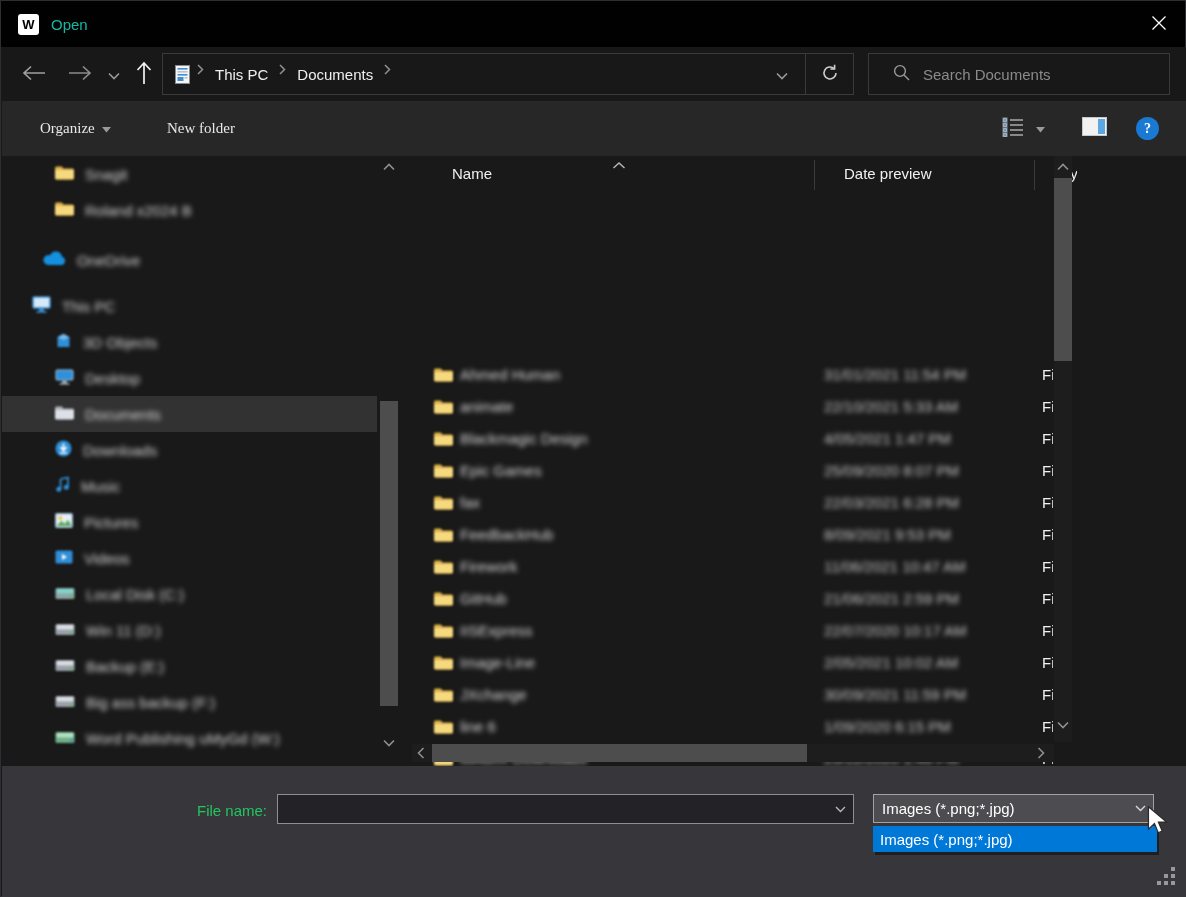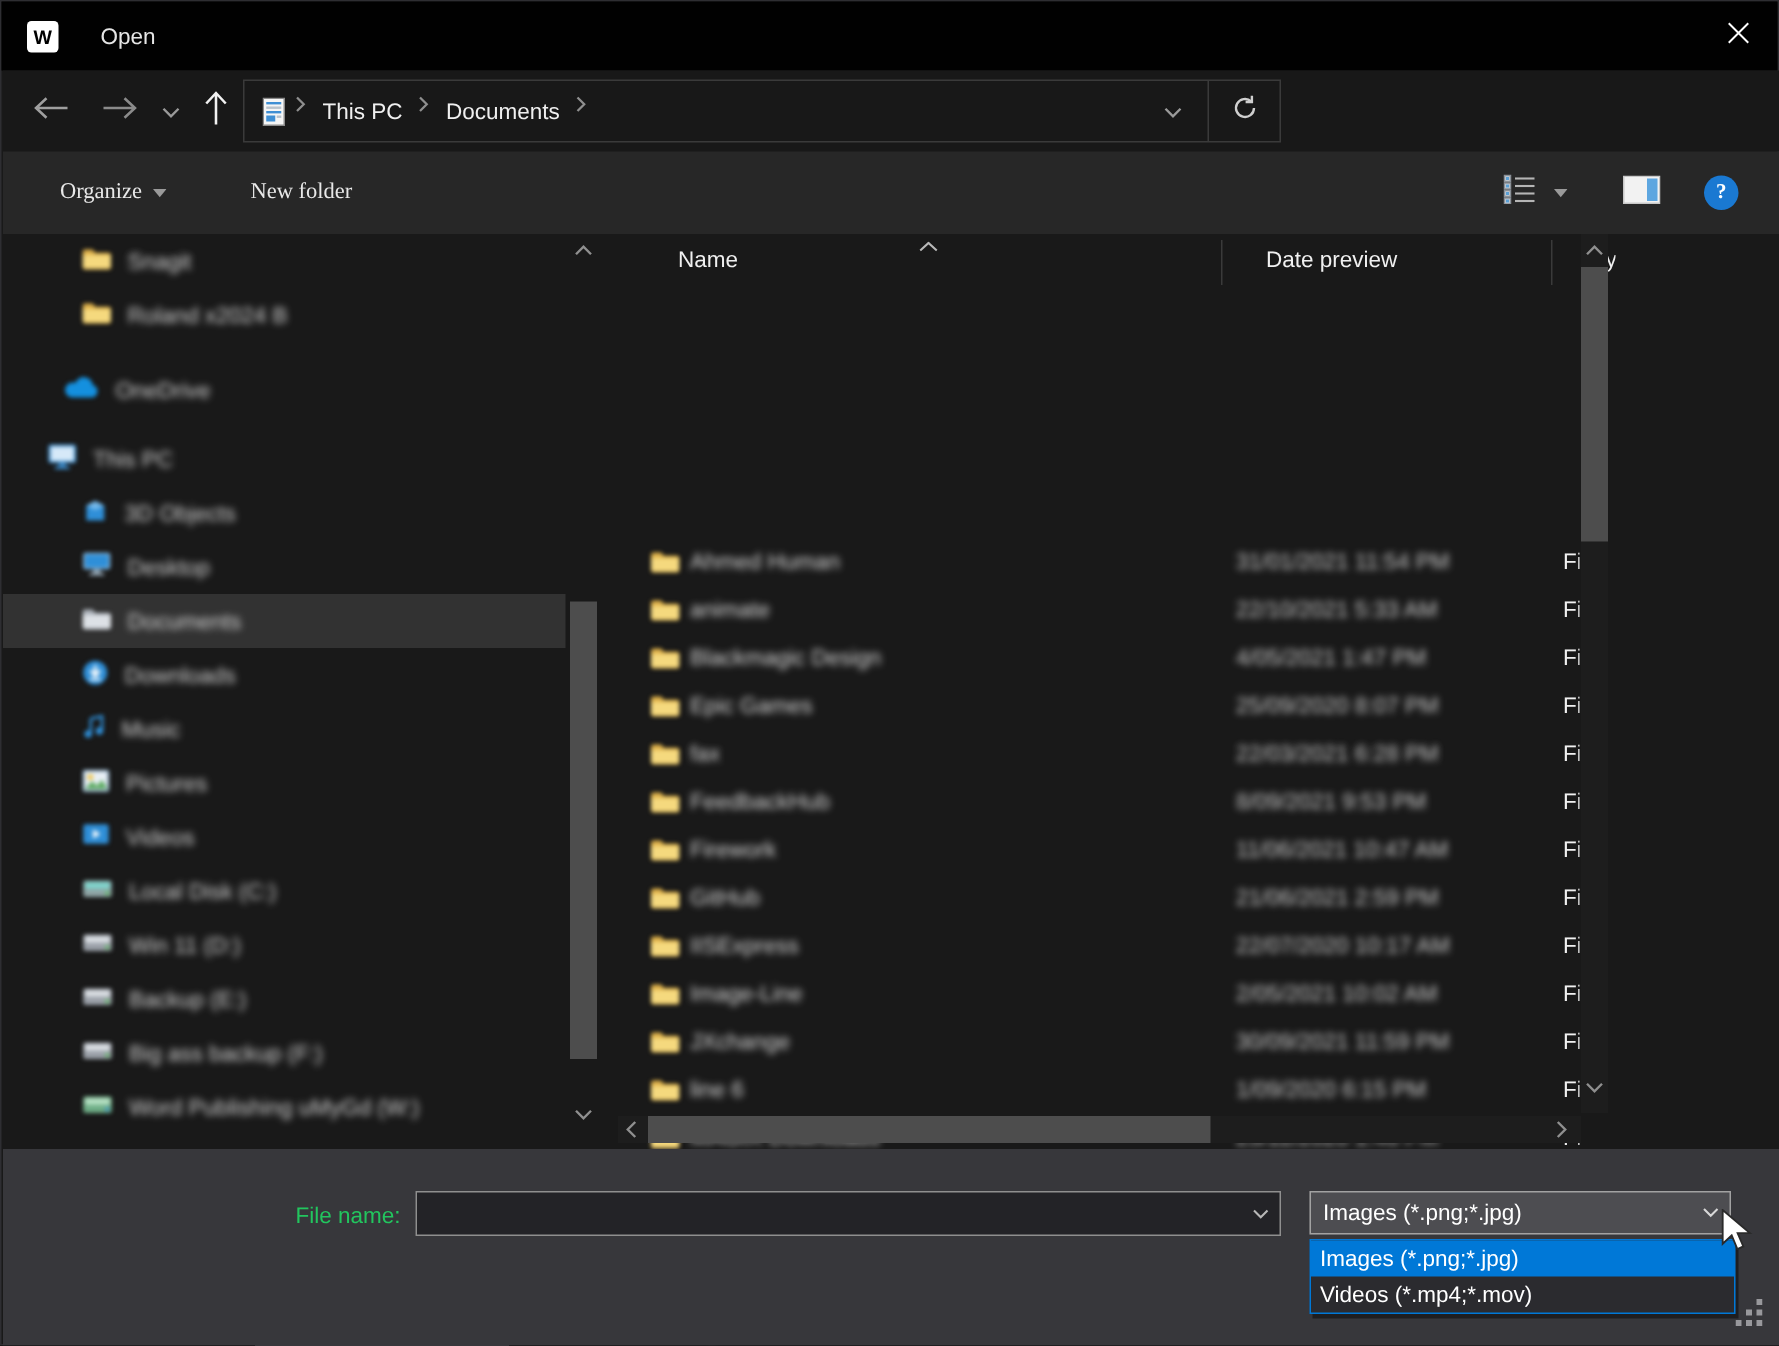--- a/index.html
+++ b/index.html
@@ -3,21 +3,21 @@
 <meta charset="utf-8">
 <style>
   * { margin:0; padding:0; box-sizing:border-box; }
   html,body { width:1186px; height:897px; background:#111; }
   body { font-family:"Liberation Sans","DejaVu Sans",sans-serif; font-size:15px; color:#f0f0f0; position:relative; overflow:hidden; }
   .window { position:absolute; inset:0; background:#191919; border:1px solid #2e2e32; }
 
   
   .titlebar { position:absolute; left:0; top:0; width:100%; height:46px; background:#010101; display:flex; align-items:center; }
   .app-logo { width:21px; height:21px; margin-left:17px; background:#fff; border-radius:3px; color:#000; font-weight:bold; font-size:13px; display:flex; align-items:center; justify-content:center; }
-  .win-title { margin-left:28px; font-size:15px; color:#e5e5e5; }
+  .win-title { margin-left:12px; font-size:15px; color:#14b8a6; }
   .close-btn { position:absolute; right:0; top:0; width:52px; height:46px; display:flex; align-items:center; justify-content:center; cursor:default; }
 
   
   .navbar { position:absolute; left:1px; top:46px; width:1184px; height:54px; background:#181818; }
   .nav-btn { position:absolute; top:14px; height:26px; display:flex; align-items:center; justify-content:center; }
   .breadcrumb-box { position:absolute; left:160px; top:6px; width:692px; height:42px; border:1px solid #3a3a3a; background:#181818; display:flex; align-items:center; }
   .crumb-sep { margin:0 7px; display:flex; }
   .crumb { color:#f0f0f0; padding:2px 4px; white-space:nowrap; }
   .bc-right { position:absolute; right:0; top:0; height:40px; display:flex; align-items:center; }
   .bc-dd { width:46px; height:40px; display:flex; align-items:center; justify-content:center; }
@@ -158,20 +158,27 @@
         </div>
         <div class="bc-refresh">
           <span><svg width="18" height="18" viewBox="0 0 18 18">
                 <path d="M15 9 a6 6 0 1 1 -1.9-4.4" fill="none" stroke="#cfcfcf" stroke-width="1.6"></path>
                 <path d="M13.6 0.8 v4.2 h-4.2" fill="none" stroke="#cfcfcf" stroke-width="1.6"></path>
               </svg></span>
         </div>
       </div>
     </div>
 
+    <div class="search-box">
+      <span><svg width="17" height="17">
+            <circle cx="7" cy="7" r="5.4" fill="none" stroke="#9a9a9a" stroke-width="1.4"></circle>
+            <line x1="11" y1="11" x2="16" y2="16" stroke="#9a9a9a" stroke-width="1.4"></line>
+          </svg></span>
+      <input class="search-input" placeholder="Search Documents" style="">
+    </div>
   </div>
 
   <div class="toolbar">
     <div class="tb-item" style="left:38px;">
       <span>Organize</span>
       <span><svg width="9" height="6">
             <path d="M0 0 h9 l-4.5 5.5z" fill="#9a9a9a"></path>
           </svg></span>
     </div>
     <div class="tb-item" style="left:165px;">
@@ -563,21 +570,20 @@
     <div class="ftype-combo">
       <span class="val">Images (*.png;*.jpg)</span>
       <span class="combo-chev">
           <svg width="11" height="7">
             <path d="M1 1 l4.5 4.5 4.5-4.5" stroke="#d8d8d8" stroke-width="1.4" fill="none"></path>
           </svg>
         </span>
     </div>
     <div class="ftype-list" id="ftype-list">
         <div class="ft-opt hl">Images (*.png;*.jpg)</div>
-        <div class="ft-opt">Videos (*.mp4;*.mov)</div>
       </div>
   </div>
 
   <div class="cursor">
     <svg width="24" height="30" viewBox="0 0 16 22">
         <path d="M1 0.5 L1 17 L5.4 12.9 L8.2 19.6 L11.1 18.3 L8.3 11.8 L14.3 11.8 Z" fill="#ffffff" stroke="#2a2a2a" stroke-width="0.9"></path>
       </svg>
   </div>
 
   <div class="grip">

